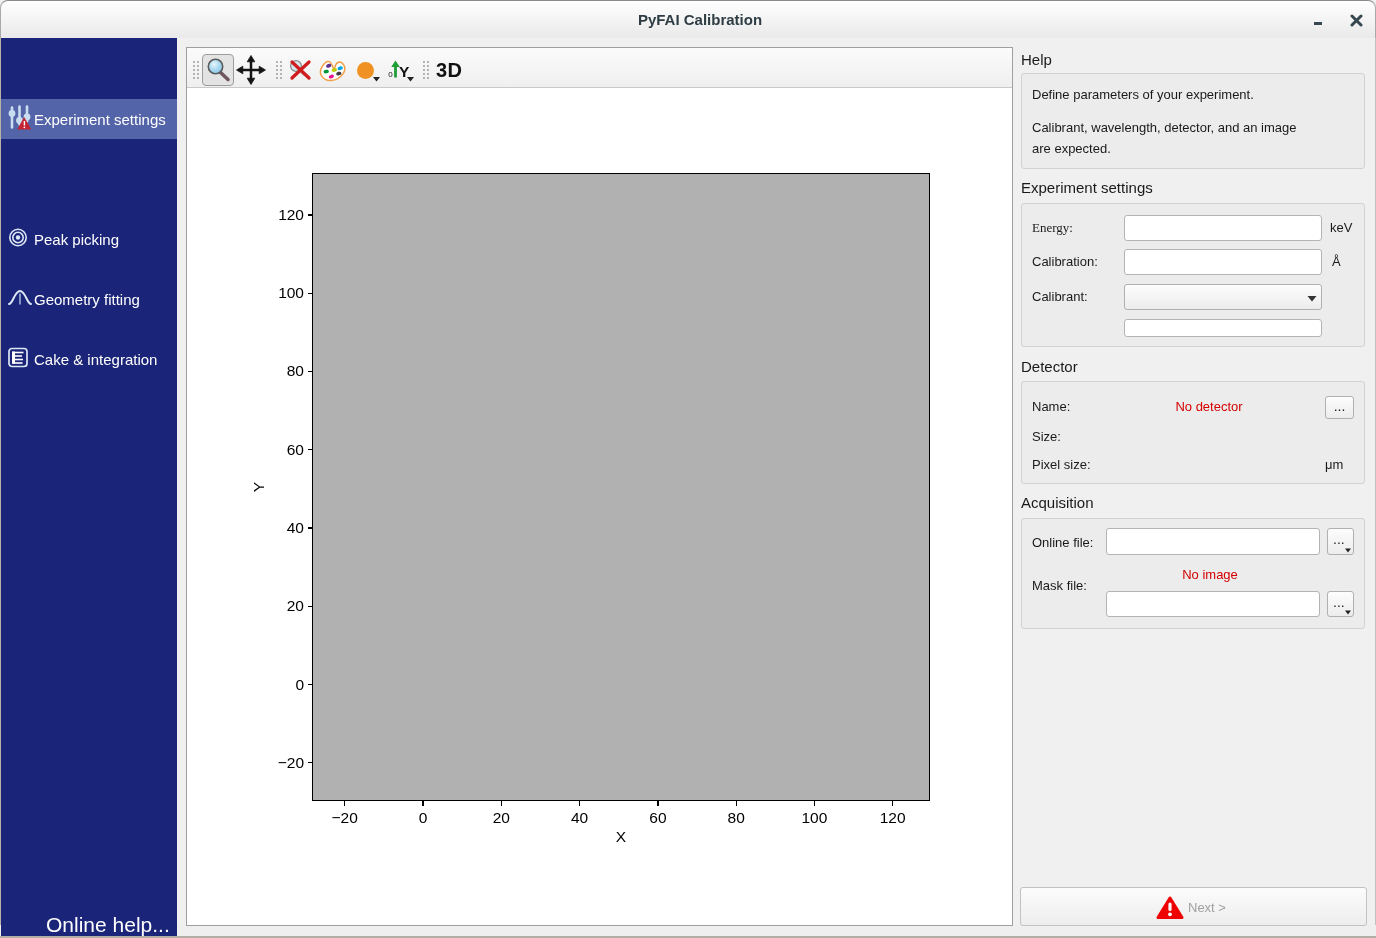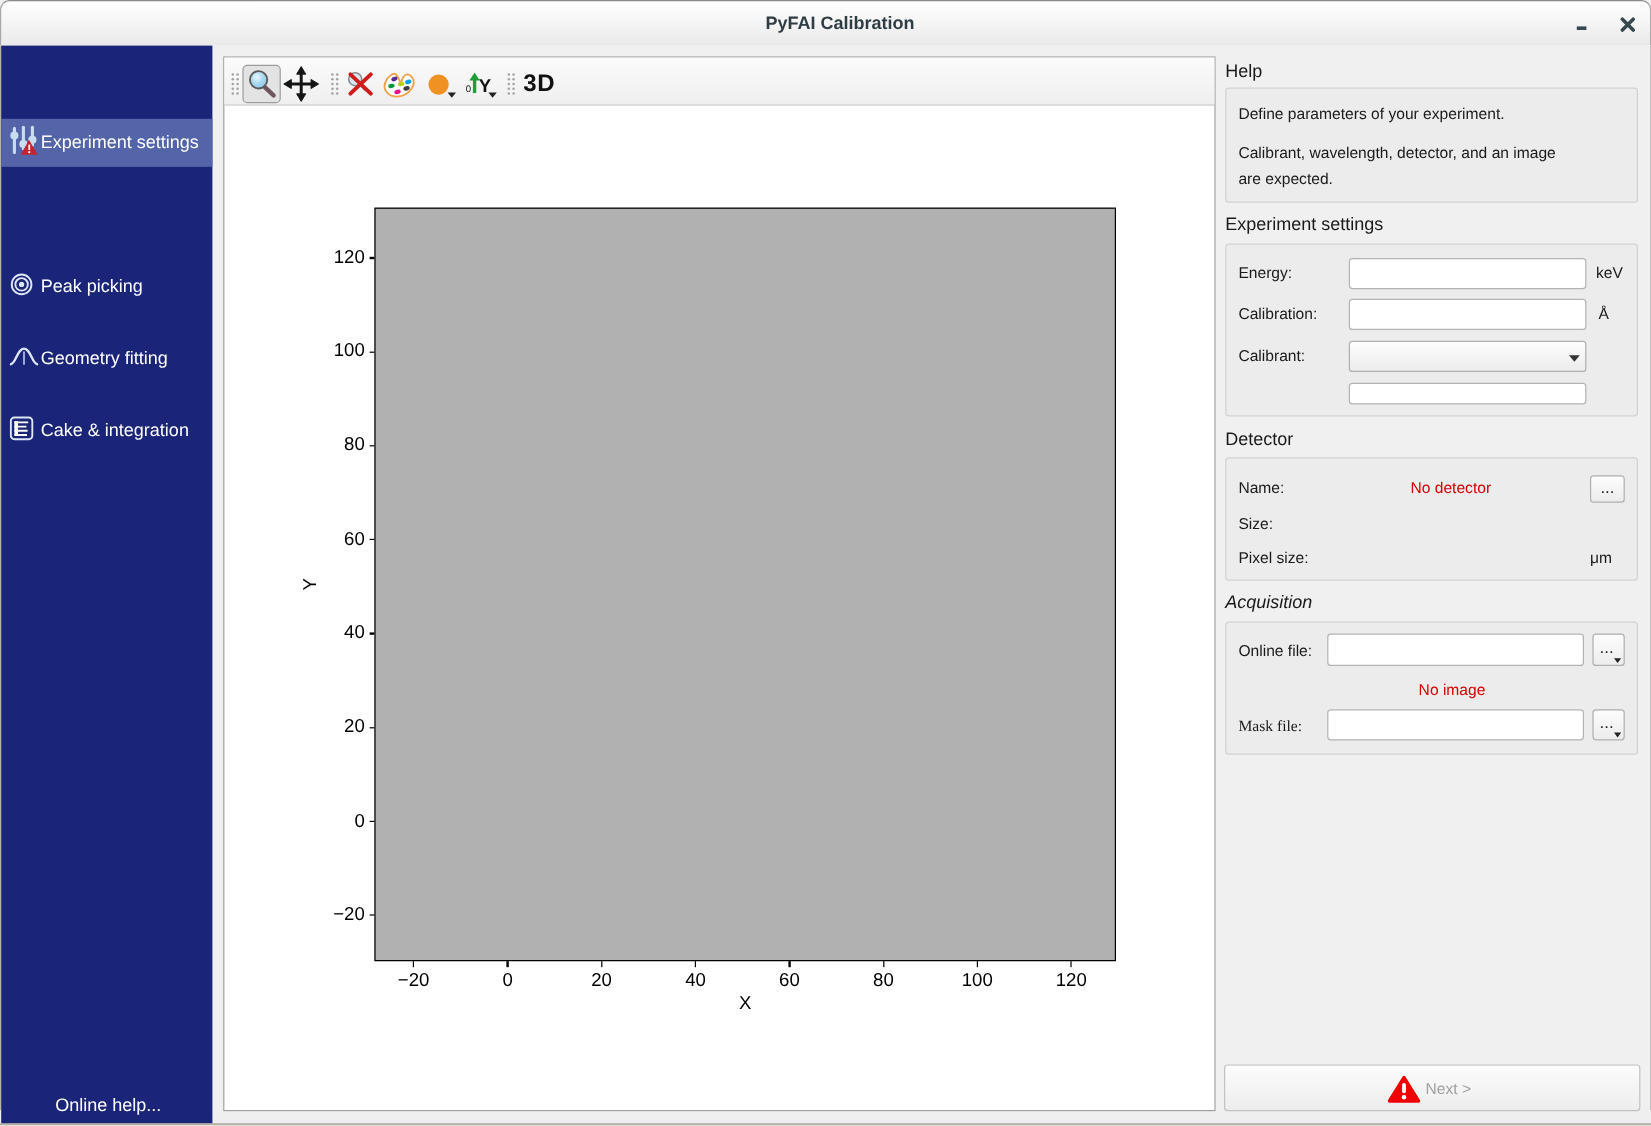--- a/index.html
+++ b/index.html
@@ -20,21 +20,21 @@
   #rightedge { left:1375px; top:38px; width:1px; height:897px; background:#c0c0c0; }
   #bottomstrip { left:0; top:925px; width:1376px; height:11px; background:#efefef; }
   #bottomlast { left:0; top:936px; width:1376px; height:2px; background:#b2aea6; }
 
   
   #sidebar { left:1px; top:38px; width:176px; height:898px; background:#1a2478; }
   .nav-item { position:absolute; left:0; width:176px; height:40px; color:#ffffff; font-size:15px; }
   .nav-item.sel { background:#5464a8; }
   .nav-label { position:absolute; left:33px; top:50%; transform:translateY(-50%); white-space:nowrap; }
   .nav-icon { position:absolute; left:7px; top:50%; transform:translateY(-50%); }
-  #online-help { left:46px; top:913px; color:#ffffff; font-size:15px; }
+  #online-help { left:46px; top:913px; color:#ffffff; font-size:21px; }
 
   
   #panel { left:186px; top:47px; width:827px; height:879px; background:#ffffff; border:1px solid #9f9f9f; }
   #toolbar { left:187px; top:48px; width:825px; height:40px;
     background:linear-gradient(#fbfbfb,#efefef); border-bottom:1px solid #c9c9c9; }
   .handle { position:absolute; width:8px; height:20px; top:60px; }
   #zoombtn { left:202px; top:54px; width:32px; height:32px; background:#e3e3e3;
     border:1px solid #9c9c9c; border-radius:4px; }
 
   
@@ -255,21 +255,21 @@
   <div class="ticklab abs" style="left:259px; top:487px; transform:translate(-50%,-50%) rotate(-90deg);">Y</div>
 
   <div class="rp-h abs" style="top:51px;">Help</div>
   <div class="gbox abs" style="top:73px; height:96px;"></div>
   <div class="rp-t abs" style="left:1032px; top:87px;">Define parameters of your experiment.</div>
   <div class="rp-t abs" style="left:1032px; top:120px;">Calibrant, wavelength, detector, and an image</div>
   <div class="rp-t abs" style="left:1032px; top:141px;">are expected.</div>
 
   <div class="rp-h abs" style="top:179px;">Experiment settings</div>
   <div class="gbox abs" style="top:203px; height:144px;"></div>
-  <div class="rp-t abs" style="left:1032px; top:220px;">Energy:</div>
+  <div class="rp-t abs" style="left:1032px; top:220px;font-family:Liberation Serif, serif;">Energy:</div>
   <div class="input abs" style="left:1124px; top:215px; width:198px; height:26px;"></div>
   <div class="rp-t abs" style="left:1330px; top:220px;">keV</div>
   <div class="rp-t abs" style="left:1032px; top:254px;">Calibration:</div>
   <div class="input abs" style="left:1124px; top:249px; width:198px; height:26px;"></div>
   <div class="rp-t abs" style="left:1332px; top:254px;">Å</div>
   <div class="rp-t abs" style="left:1032px; top:289px;">Calibrant:</div>
   <div class="btn abs" style="left:1124px; top:284px; width:198px; height:26px;"></div>
   <svg class="abs" style="left:1306px; top:295px;" width="12" height="7" viewBox="0 0 12 7">
     <path d="M1.5 1 L10.5 1 L6 6.5 Z" fill="#333"></path>
   </svg>
@@ -277,32 +277,32 @@
 
   <div class="rp-h abs" style="top:358px;">Detector</div>
   <div class="gbox abs" style="top:381px; height:103px;"></div>
   <div class="rp-t abs" style="left:1032px; top:399px;">Name:</div>
   <div class="rp-t red abs" style="left:1209px; top:399px; transform:translateX(-50%);">No detector</div>
   <div class="btn abs" style="left:1325px; top:396px; width:29px; height:23px; text-align:center; font-size:14px; color:#222; line-height:19px;">...</div>
   <div class="rp-t abs" style="left:1032px; top:429px;">Size:</div>
   <div class="rp-t abs" style="left:1032px; top:457px;">Pixel size:</div>
   <div class="rp-t abs" style="left:1325px; top:457px;">μm</div>
 
-  <div class="rp-h abs" style="top:494px;font-style:italic;">Acquisition</div>
+  <div class="rp-h abs" style="top:494px;">Acquisition</div>
   <div class="gbox abs" style="top:518px; height:111px;"></div>
   <div class="rp-t abs" style="left:1032px; top:535px;">Online file:</div>
   <div class="input abs" style="left:1106px; top:528px; width:214px; height:27px;"></div>
   <div class="btn abs" style="left:1327px; top:528px; width:27px; height:27px; font-size:14px; color:#222;">
     <span style="position:absolute; left:5px; top:2px;">...</span>
     <svg style="position:absolute; right:1px; bottom:1px;" width="8" height="5" viewBox="0 0 8 5">
       <path d="M1 0.5 L7 0.5 L4 4.5 Z" fill="#222"></path>
     </svg>
   </div>
   <div class="rp-t red abs" style="left:1210px; top:567px; transform:translateX(-50%);">No image</div>
-  <div class="rp-t abs" style="left:1032px; top:597px;font-family:Liberation Serif, serif;">Mask file:</div>
+  <div class="rp-t abs" style="left:1032px; top:578px;">Mask file:</div>
   <div class="input abs" style="left:1106px; top:591px; width:214px; height:26px;"></div>
   <div class="btn abs" style="left:1327px; top:591px; width:27px; height:26px; font-size:14px; color:#222;">
     <span style="position:absolute; left:5px; top:2px;">...</span>
     <svg style="position:absolute; right:1px; bottom:1px;" width="8" height="5" viewBox="0 0 8 5">
       <path d="M1 0.5 L7 0.5 L4 4.5 Z" fill="#222"></path>
     </svg>
   </div>
 
   <div id="nextbtn" class="abs"></div>
   <svg class="abs" style="left:1156px; top:896px;" width="28" height="24" viewBox="0 0 28 24">

